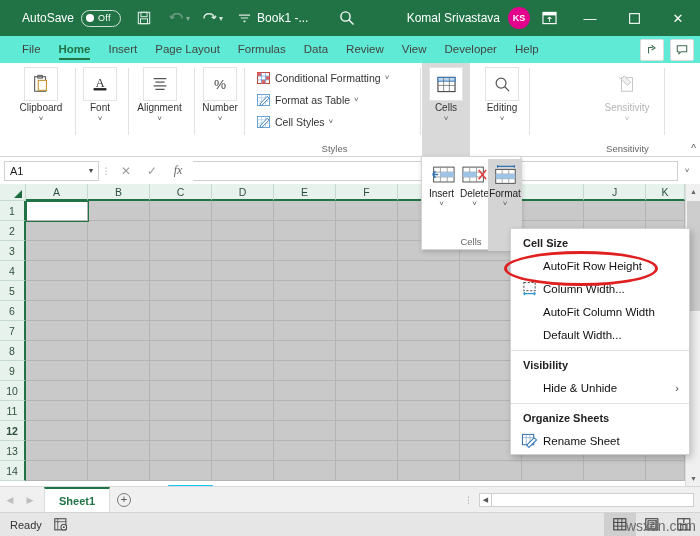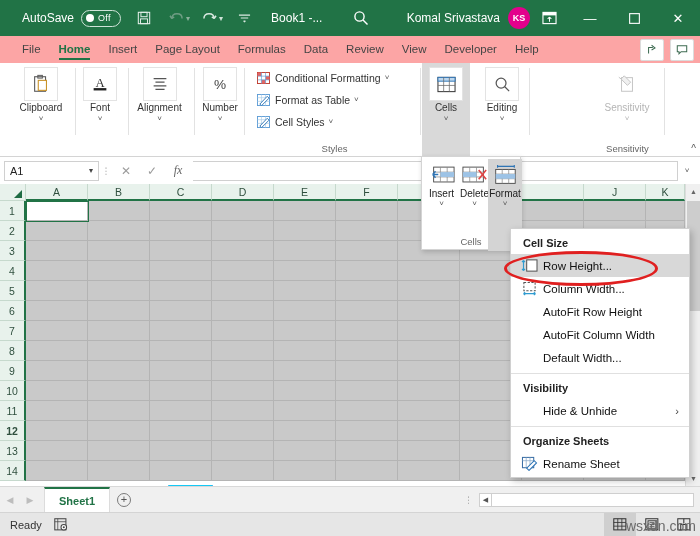--- a/index.html
+++ b/index.html
@@ -22,33 +22,33 @@
     width:40px; height:17px; border-radius:9px; border:1.3px solid #cfe3d8;
     margin-left:7px; position:relative; display:inline-block; vertical-align:middle;
   }
   .toggle .knob{ position:absolute; width:8px; height:8px; border-radius:50%;
     background:#fff; left:4px; top:3.5px;}
   .toggle .ttext{ position:absolute; left:16px; top:2px; font-size:9px; color:#fff; letter-spacing:.3px;}
   .tb-icon{ width:26px; height:26px; display:flex; align-items:center; justify-content:center;
     color:#e4efe9; font-size:14px; }
   .tb-icon.dim{ color:#6f9d84; }
   .tb-caret{ font-size:8px; margin-left:-3px; color:#8ab09b;}
-  .tb-title{ margin-left:14px; font-size:12px; color:#fff; }
+  .tb-title{ font-size:12px; color:#fff; }
   .tb-right{ margin-left:auto; display:flex; align-items:center; height:36px;}
   .tb-user{ font-size:12px; color:#fff; margin-right:8px;}
   .avatar{ width:22px;height:22px;border-radius:50%;background:#e3008c;color:#fff;
     font-size:9px; display:flex;align-items:center;justify-content:center; font-weight:bold;}
   .winbtn{ width:44px;height:36px; display:flex;align-items:center;justify-content:center;
     color:#fff; font-size:13px;}
   .ribbondisp{ width:38px;height:36px;display:flex;align-items:center;justify-content:center;color:#fff;}
 
   
   #tabstrip{
     position:absolute; left:0; top:36px; width:700px; height:27px;
-    background:#fca5a5; display:flex; align-items:center; border-bottom:0px;
+    background:#5eead4; display:flex; align-items:center; border-bottom:0px;
   }
   .rtab{ padding:3px 8px 5px 8px; font-size:11.5px; color:#444; position:relative;
          margin-right:2px; cursor:default;}
   .rtab.active{ color:#217346; font-weight:bold;}
   .rtab.active:after{content:"";position:absolute;left:8px;right:8px;bottom:0;height:2px;background:#217346;}
   .tabstrip-right{ margin-left:auto; display:flex; align-items:center; padding-right:6px;}
   .tsr-btn{ width:24px;height:22px;border:1px solid #dcdcdc;border-radius:2px;display:flex;
     align-items:center;justify-content:center;margin-left:6px;color:#3e6b52;font-size:11px;background:#fff;}
 
   
@@ -703,43 +703,34 @@
     <div class="mlabel">Format</div>
     <div class="mcaret">˅</div>
   </div>
   <div class="gname">Cells</div>
 </div>
 
 <div id="formatmenu">
 
   <div class="mhead">Cell Size</div>
 
-  <div class="mitem hl">
-    <span class="mi-icon">
-      <svg width="17" height="15" viewBox="0 0 18 16">
-          <rect x="6" y="2" width="11" height="12" fill="#fff" stroke="#555" stroke-width="1.1"></rect>
-          <path d="M2.6 2.5 V13.5 M2.6 2.5 L1 4.4 M2.6 2.5 L4.2 4.4 M2.6 13.5 L1 11.6 M2.6 13.5 L4.2 11.6" stroke="#2f9bd0" stroke-width="1.2" fill="none"></path>
-        </svg>
-    </span>
-    <span class="mi-text">Row Height...</span>
+
+  <div class="mitem indent">
+    <span class="mi-icon"></span>
+    <span class="mi-text">AutoFit Row Height</span>
   </div>
 
   <div class="mitem">
     <span class="mi-icon">
       <svg width="17" height="15" viewBox="0 0 18 16">
           <rect x="3" y="1.5" width="12" height="9" fill="#fff" stroke="#555" stroke-width="1.1" stroke-dasharray="2.4 1.6"></rect>
           <path d="M2.5 13.4 H15.5 M2.5 13.4 L4.4 11.8 M2.5 13.4 L4.4 15 M15.5 13.4 L13.6 11.8 M15.5 13.4 L13.6 15" stroke="#2f9bd0" stroke-width="1.2" fill="none"></path>
         </svg>
     </span>
     <span class="mi-text">Column Width...</span>
-  </div>
-
-  <div class="mitem indent">
-    <span class="mi-icon"></span>
-    <span class="mi-text">AutoFit Row Height</span>
   </div>
 
   <div class="mitem indent">
     <span class="mi-icon"></span>
     <span class="mi-text">AutoFit Column Width</span>
   </div>
 
   <div class="mitem indent">
     <span class="mi-icon"></span>
     <span class="mi-text">Default Width...</span>

